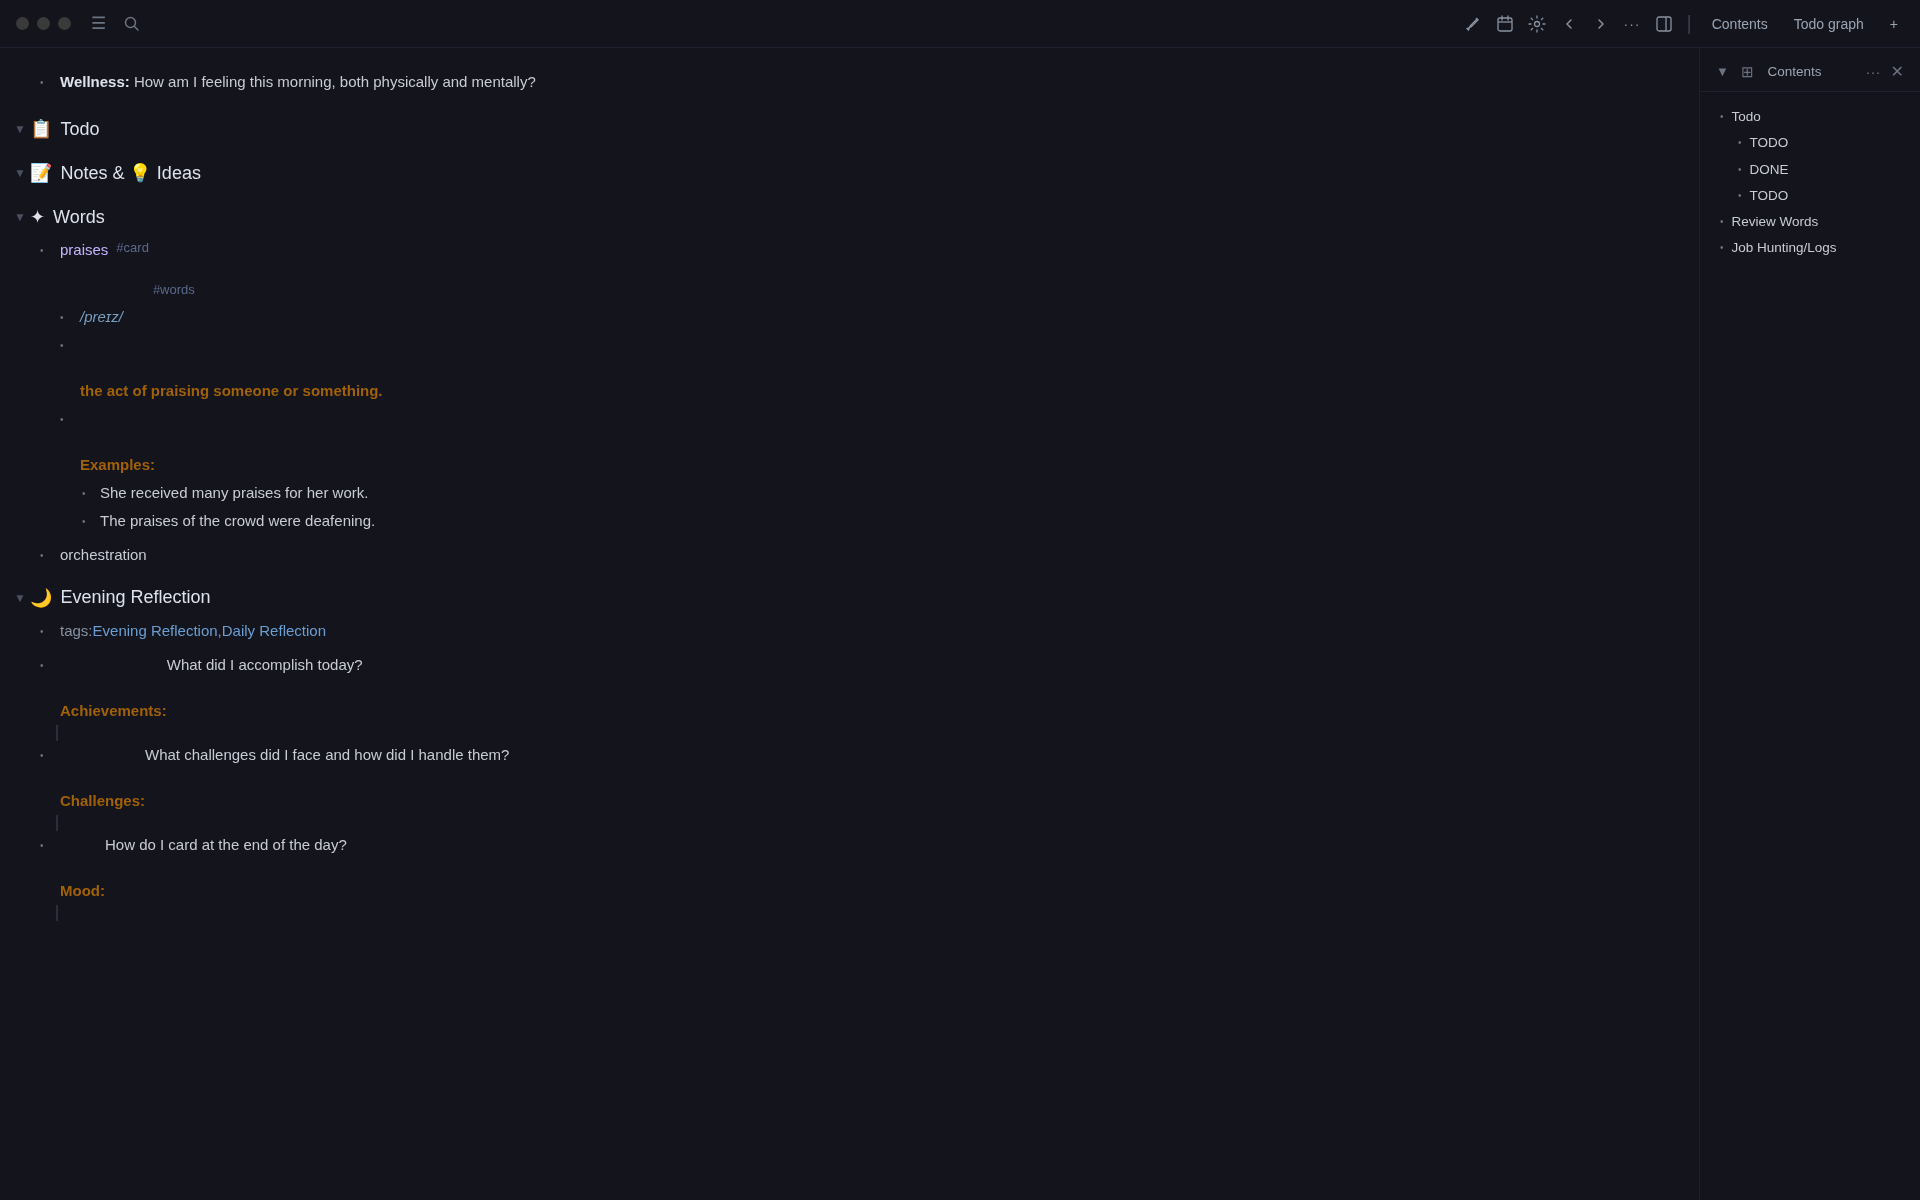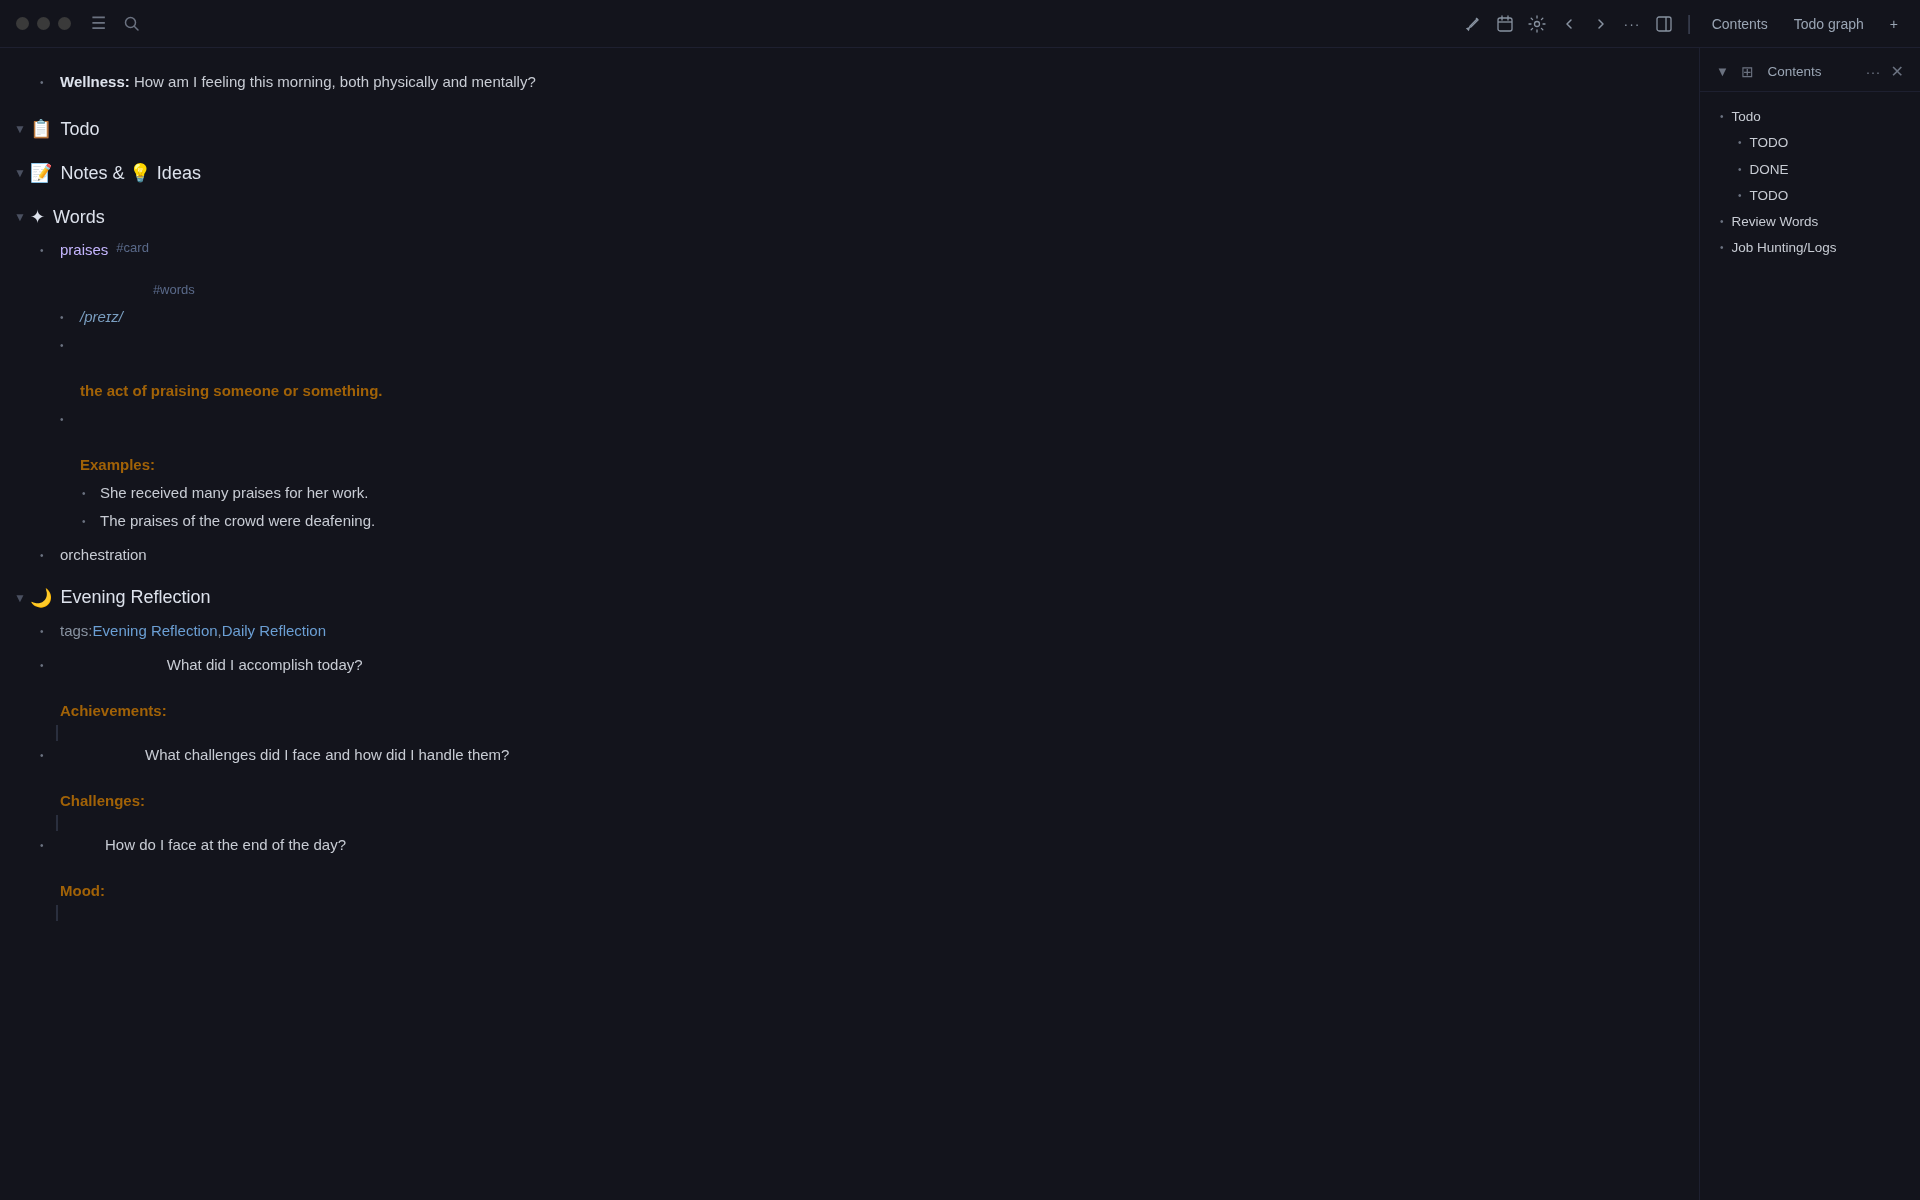--- a/index.html
+++ b/index.html
@@ -416,21 +416,21 @@
       <span class="bullet-dot">•</span>
       <span class="bold-text">Challenges:</span>
       <span> What challenges did I face and how did I handle them?</span>
     </div>
 
     <div style="height: 16px; margin-left: 56px; border-left: 2px solid #2a2f3e;"></div>
 
     <div class="doc-line">
       <span class="bullet-dot">•</span>
       <span class="bold-text">Mood:</span>
-      <span> How do I face at the end of the day?</span>
+      <span> How do I card at the end of the day?</span>
     </div>
 
     <div style="height: 16px; margin-left: 56px; border-left: 2px solid #2a2f3e;"></div>
 
   </div>
 
   <div class="sidebar-divider"></div>
 
   <div class="right-sidebar">
     <div class="sidebar-header">

